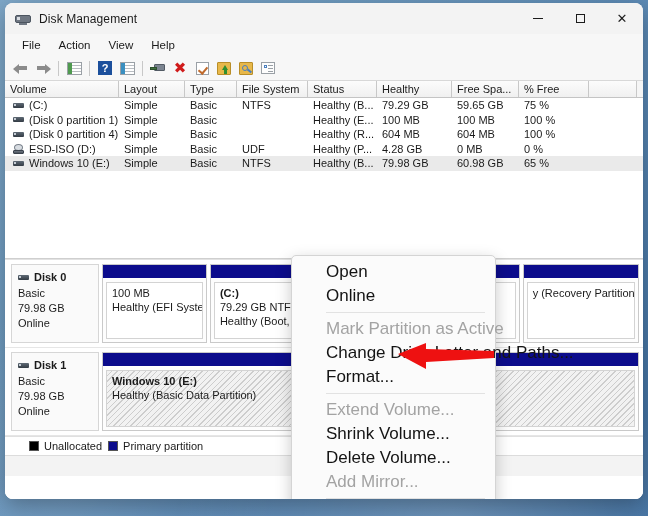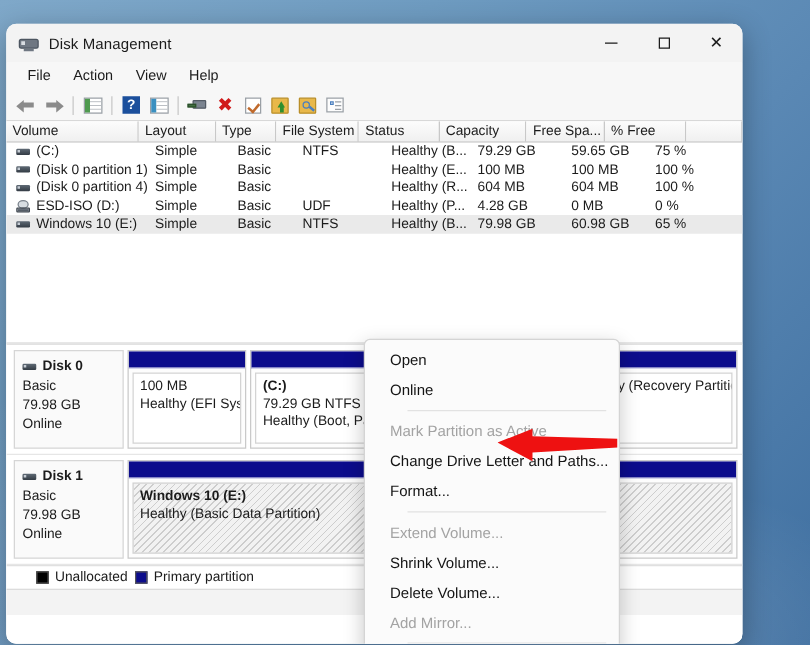--- a/index.html
+++ b/index.html
@@ -20,22 +20,22 @@
     left: 0; top: 0; right: 0; bottom: 0;
     background:
       radial-gradient(ellipse 400px 200px at 70% 100%, rgba(255,255,255,0.18), rgba(255,255,255,0) 70%),
       radial-gradient(ellipse 300px 260px at 10% 95%, rgba(255,255,255,0.10), rgba(255,255,255,0) 70%);
   }
 
   
   .window {
     position: absolute;
     left: 5px;
-    top: 19px;
-    width: 589px;
+    top: 3px;
+    width: 638px;
     height: 496px;
     background: #ffffff;
     border-radius: 8px;
     box-shadow: 0 6px 22px rgba(0,0,0,0.30);
     overflow: hidden;
     display: flex;
     flex-direction: column;
   }
 
   
@@ -529,23 +529,23 @@
     top: 174px;
     width: 203px;
     background: #fbfbfb;
     border: 1px solid #d4d4d4;
     border-radius: 5px;
     box-shadow: 0 5px 16px rgba(0,0,0,0.22);
     padding: 4px 0;
     z-index: 50;
   }
   .ctxitem {
-    font-size: 12px;
+    font-size: 17px;
     color: #141414;
-    padding: 4px 10px 4px 20px;
+    padding: 4px 10px 4px 34px;
     line-height: 16px;
     white-space: nowrap;
     cursor: default;
   }
   .ctxitem.disabled { color: #a3a3a3; }
   .ctxsep {
     height: 1px;
     background: #e2e2e2;
     margin: 4px 10px 4px 34px;
   }
@@ -647,21 +647,21 @@
 
   <div class="content">
 
     <div class="vol-list">
       <div class="vol-header">
         <div class="vh" style="width:114px">Volume</div>
         <div class="vh" style="width:66px">Layout</div>
         <div class="vh" style="width:52px">Type</div>
         <div class="vh" style="width:71px">File System</div>
         <div class="vh" style="width:69px">Status</div>
-        <div class="vh" style="width:75px">Capacity</div>
+        <div class="vh" style="width:75px">Healthy</div>
         <div class="vh" style="width:67px">Free Spa...</div>
         <div class="vh" style="width:70px">% Free</div>
         <div class="vh" style="width:48px"></div>
       </div>
       <div class="vol-rows">
 
         <div class="vrow">
           <div class="vc first" style="width:114px">
             <span class="vol-ico-hdd"></span>
             <span>(C:)</span>

